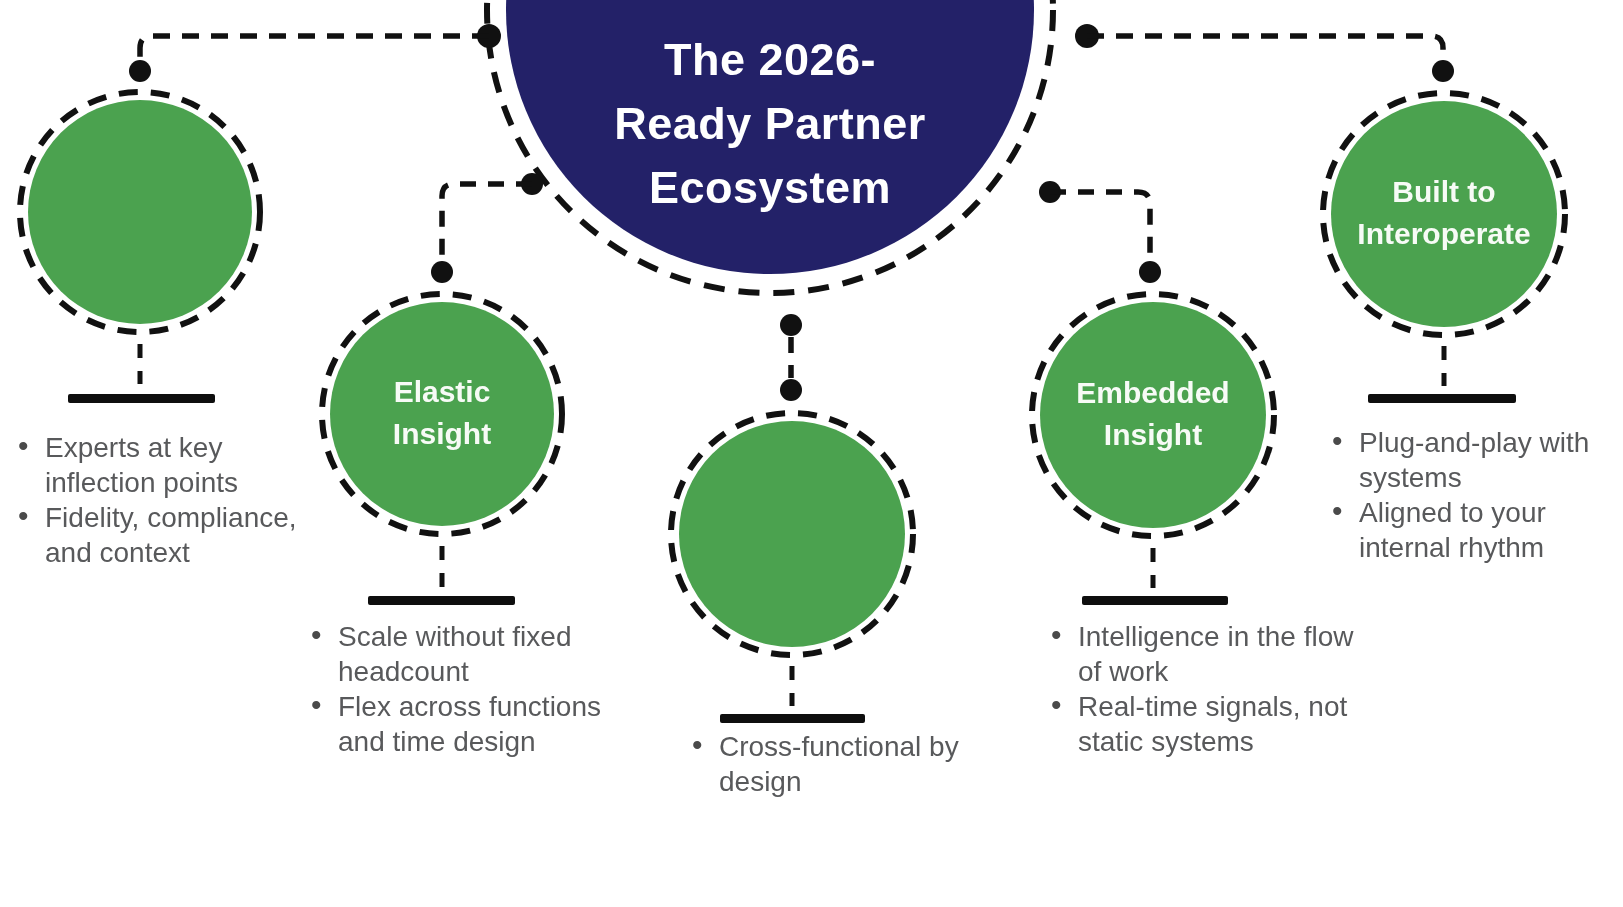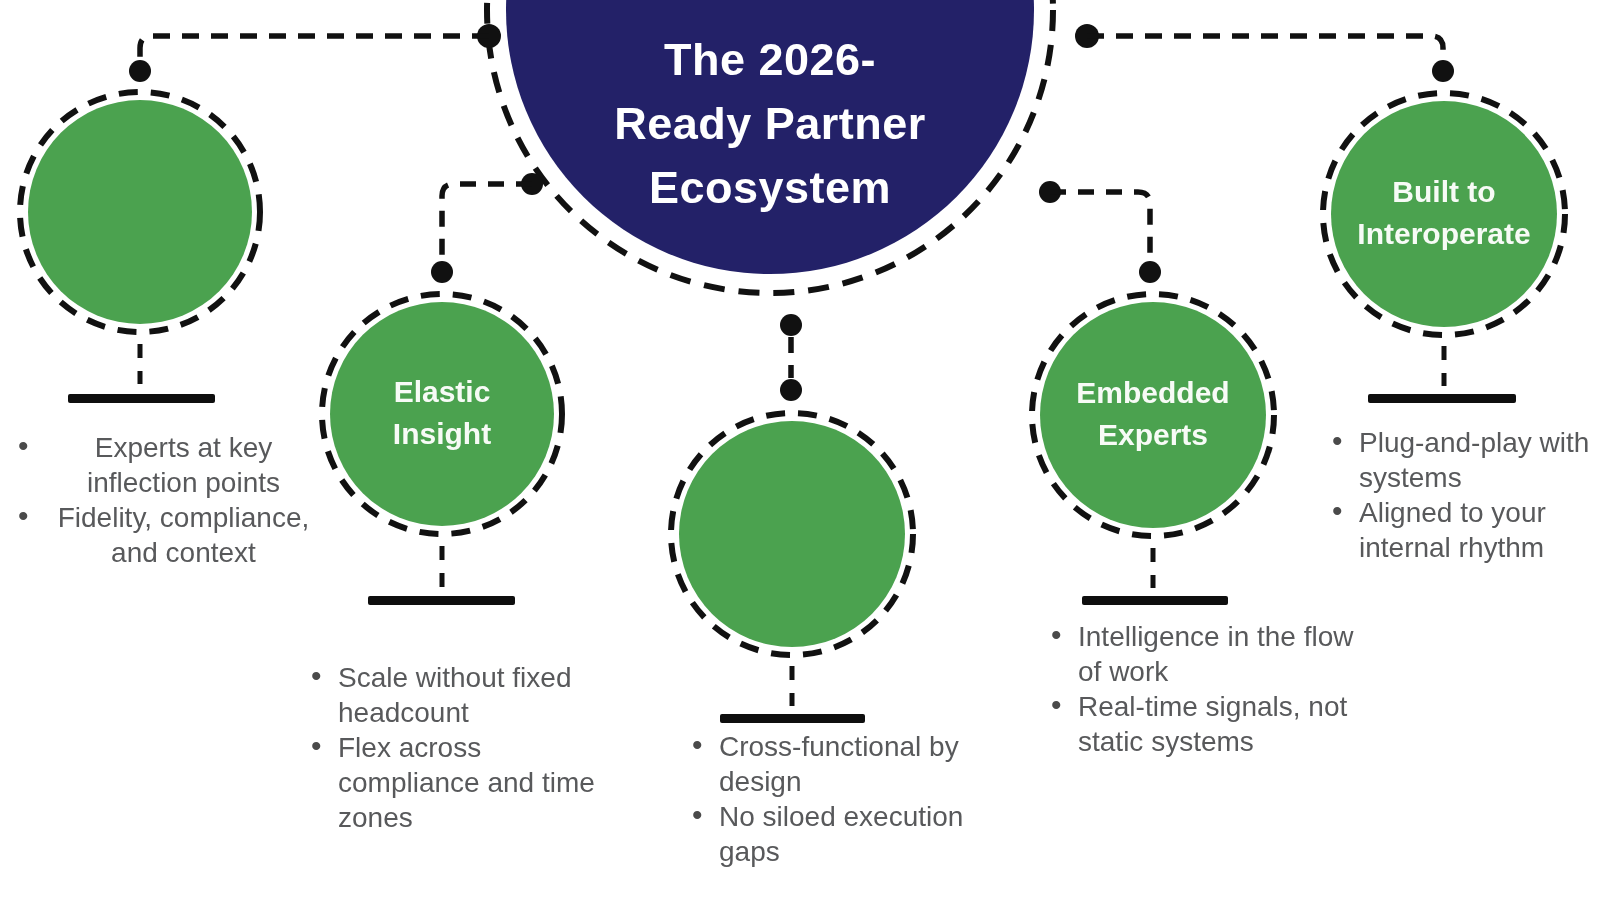--- a/index.html
+++ b/index.html
@@ -135,37 +135,36 @@
     </g>
   </svg>
 
   <div class="central-title">The 2026-
 Ready Partner
 Ecosystem</div>
 
   <div class="node-label" style="left:442px;top:413px;">Elastic
 Insight</div>
   <div class="node-label" style="left:1153px;top:414px;">Embedded
-Experts</div>
+Insight</div>
   <div class="node-label" style="left:1444px;top:213px;">Built to
 Interoperate</div>
 
-  <ul class="bullets" style="left:12px;top:430px;text-align:center;">
+  <ul class="bullets" style="left:12px;top:430px;">
     <li>Experts at key inflection points</li>
     <li>Fidelity, compliance, and context</li>
   </ul>
 
-  <ul class="bullets" style="left:305px;top:619px;margin-top:41px;">
+  <ul class="bullets" style="left:305px;top:619px;">
     <li>Scale without fixed headcount</li>
-    <li>Flex across compliance and time zones</li>
+    <li>Flex across functions and time design</li>
   </ul>
 
   <ul class="bullets" style="left:686px;top:729px;">
     <li>Cross-functional by design</li>
-    <li>No siloed execution gaps</li>
   </ul>
 
   <ul class="bullets" style="left:1045px;top:619px;">
     <li>Intelligence in the flow of work</li>
     <li>Real-time signals, not static systems</li>
   </ul>
 
   <ul class="bullets" style="left:1326px;top:425px;">
     <li>Plug-and-play with systems</li>
     <li>Aligned to your internal rhythm</li>

